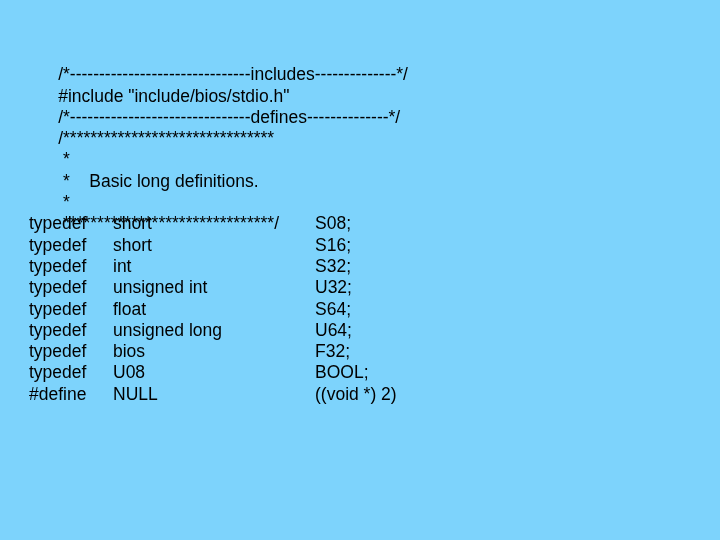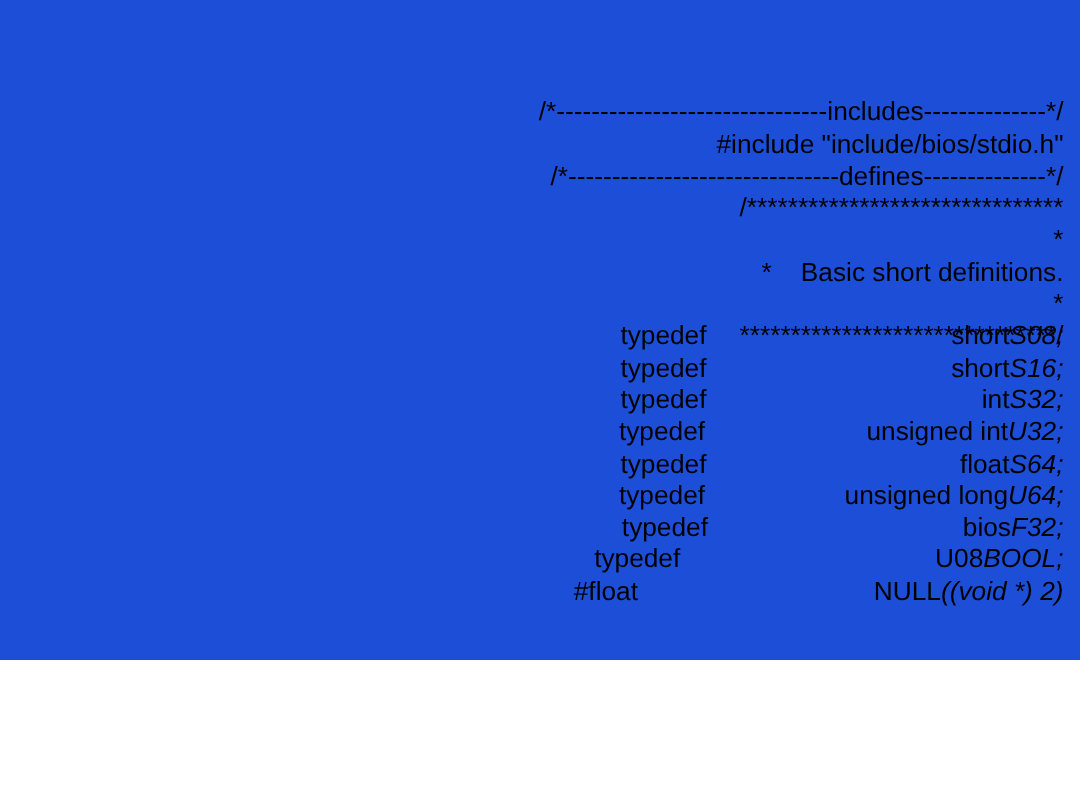--- a/index.html
+++ b/index.html
@@ -12,23 +12,22 @@
     height: 540px;
     background: #ffffff;
     font-family: "Liberation Sans", sans-serif;
     color: #000000;
     overflow: hidden;
   }
 
   #slide {
     position: relative;
     width: 720px;
-    height: 440px;
-    background: #1d4ed8;
-    text-align: right;
+    height: 540px;
+    background: #7dd3fc;
   }
 
   #code-listing {
     position: absolute;
     left: 29px;
     top: 43px;
     width: 680px;
   }
 
   .code-line {
@@ -63,21 +62,20 @@
   .decl-row .basetype {
     display: inline-block;
     width: 202px;
     vertical-align: top;
     white-space: pre;
   }
   .decl-row .alias {
     display: inline-block;
     vertical-align: top;
     white-space: pre;
-    font-style: italic;
   }
 
   
   .banner-line {
     white-space: pre;
   }
 </style>
 </head>
 <body>
 
@@ -99,38 +97,38 @@
 
     <div class="code-line">
       <span class="run banner-line">/*******************************</span>
     </div>
 
     <div class="code-line">
       <span class="run banner-line"> *</span>
     </div>
 
     <div class="code-line">
-      <span class="run banner-line"> *    Basic short definitions.</span>
+      <span class="run banner-line"> *    Basic long definitions.</span>
     </div>
 
     <div class="code-line">
       <span class="run banner-line"> *</span>
     </div>
 
     <div class="code-line">
       <span class="run banner-line"> *******************************/</span>
     </div>
 
     <div id="declaration-list">
         <div class="decl-row"><span class="kw">typedef</span><span class="basetype">short</span><span class="alias">S08;</span></div>
         <div class="decl-row"><span class="kw">typedef</span><span class="basetype">short</span><span class="alias">S16;</span></div>
         <div class="decl-row"><span class="kw">typedef</span><span class="basetype">int</span><span class="alias">S32;</span></div>
         <div class="decl-row"><span class="kw">typedef</span><span class="basetype">unsigned int</span><span class="alias">U32;</span></div>
         <div class="decl-row"><span class="kw">typedef</span><span class="basetype">float</span><span class="alias">S64;</span></div>
         <div class="decl-row"><span class="kw">typedef</span><span class="basetype">unsigned long</span><span class="alias">U64;</span></div>
         <div class="decl-row"><span class="kw">typedef</span><span class="basetype">bios</span><span class="alias">F32;</span></div>
         <div class="decl-row"><span class="kw">typedef</span><span class="basetype">U08</span><span class="alias">BOOL;</span></div>
-        <div class="decl-row"><span class="kw">#float</span><span class="basetype">NULL</span><span class="alias">((void *) 2)</span></div>
+        <div class="decl-row"><span class="kw">#define</span><span class="basetype">NULL</span><span class="alias">((void *) 2)</span></div>
       </div>
 
   </div>
 
 </div>
 
 </body></html>

